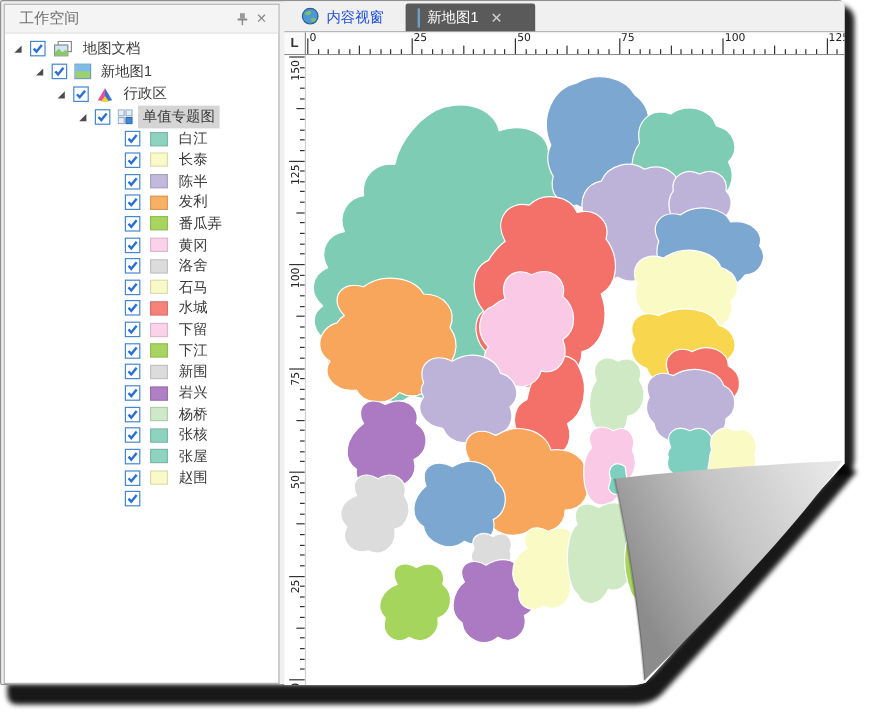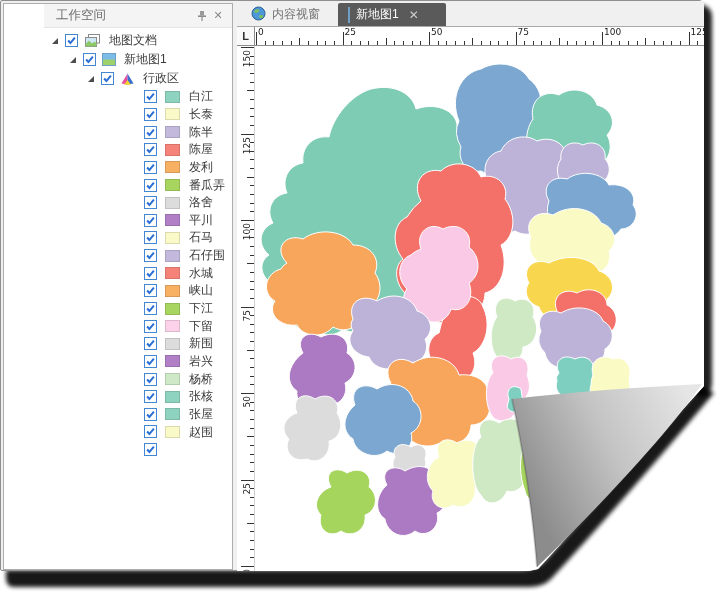--- a/index.html
+++ b/index.html
@@ -7,21 +7,21 @@
        font-family:"Liberation Sans","DejaVu Sans",sans-serif;}
   .stage{position:absolute;left:0;top:0;width:725px;height:597px;}
   svg.fx{position:absolute;left:0;top:0;pointer-events:none;}
   
   .window{position:absolute;left:0;top:0;width:704px;height:571px;background:#f0f0f0;
           border:1px solid #8f8f8f;box-sizing:border-box;z-index:1;
           border-radius:2px 5px 0 2px;
           clip-path:polygon(0 0,704px 0,704px 386px,538px 569px,529px 571px,0 571px);}
   
   .wpanel{position:absolute;left:2px;top:2px;width:230px;height:567px;background:#fff;
-          border:1px solid #adadad;box-sizing:border-box;overflow:hidden;padding-left:40px;}
+          border:1px solid #adadad;box-sizing:border-box;overflow:hidden;}
   .whead{height:23px;background:#f4f4f4;border-bottom:1px solid #e3e3e3;display:flex;
          align-items:center;padding:0 6px 0 12px;color:#6e6e6e;font-size:12.5px;}
   .whead .sp{flex:1;}
   .hbtn{width:16px;height:16px;display:flex;align-items:center;justify-content:center;
         color:#8a8a8a;font-size:11px;cursor:pointer;}
   .tree{position:relative;padding-top:3px;}
   .trow{height:19px;display:flex;align-items:center;font-size:12px;color:#3a3a3a;text-align:center;}
   .lrow{height:17.65px;display:flex;align-items:center;font-size:12px;color:#3a3a3a;}
   .arrow{width:0;height:0;border-bottom:6px solid #4c4c4c;border-left:6px solid transparent;
          margin-right:7px;flex:0 0 auto;}
@@ -32,21 +32,21 @@
   .sw{width:15px;height:12px;margin:0 5px 0 8px;flex:0 0 auto;border:1px solid rgba(0,0,0,0.12);
       box-sizing:border-box;}
   .nlabel{white-space:nowrap;padding:1px 4px;}
   .sel{background:#d5d5d5;}
   .mapicon{width:14px;height:13px;border:1px solid #6d9fc7;box-sizing:border-box;
            background:linear-gradient(180deg,#7cbce8 0 48%,#9ed06c 52% 100%);}
   
   .tabbar{position:absolute;left:236px;top:0;width:468px;height:26px;background:#f0f0f0;
           border-bottom:1px solid #a8a8a8;box-sizing:border-box;}
   .tab{position:absolute;top:2px;bottom:0;display:flex;align-items:center;gap:6px;
-       padding:0 10px;font-size:12px;color:#737373;cursor:pointer;}
+       padding:0 10px;font-size:12px;color:#1d4ed8;cursor:pointer;}
   .tab.active{background:#5a5a5a;color:#fff;border-radius:2px 2px 0 0;}
   .tabx{color:#cfcfcf;font-size:12px;margin-left:4px;}
   .corner{position:absolute;left:236px;top:26px;width:18px;height:19px;background:#fafafa;
           border-right:1px solid #8c8c8c;border-bottom:1px solid #8c8c8c;box-sizing:border-box;
           display:flex;align-items:center;justify-content:center;
           font-weight:bold;font-size:11px;color:#333;}
   .hruler{position:absolute;left:254px;top:26px;width:449px;height:19px;background:#fff;
           border-bottom:1px solid #8c8c8c;box-sizing:border-box;overflow:hidden;}
   .vruler{position:absolute;left:236px;top:45px;width:18px;height:526px;background:#fff;
           border-right:1px solid #d0d0d0;box-sizing:border-box;overflow:hidden;}
@@ -128,20 +128,37 @@
             </span>
           <span class="nicon">
             <svg width="15" height="14" viewBox="0 0 15 14">
               <polygon points="7.5,1.5 1.5,11.5 7.5,12.5" fill="#ea4f9e"></polygon>
               <polygon points="7.5,1.5 13.5,11.5 7.5,12.5" fill="#3a6fd0"></polygon>
               <polygon points="4,12.8 11,12.8 7.5,8" fill="#f2d02e"></polygon>
             </svg>
             </span>
           <span class="nlabel">行政区</span>
         </div>
+        <div class="trow" style="padding-left:62px">
+          <span class="arrow"></span>
+          <span class="cb">
+              <svg width="11" height="11" viewBox="0 0 13 13">
+                <polyline points="2.5,6.5 5.2,9.5 10.5,3" fill="none" stroke="#2a6fd6" stroke-width="2.4"></polyline>
+              </svg>
+            </span>
+          <span class="nicon">
+            <svg width="13" height="13" viewBox="0 0 13 13">
+              <rect x="0.5" y="0.5" width="5" height="5" fill="#e8eef5" stroke="#9ab0c8"></rect>
+              <rect x="7" y="0.5" width="5" height="5" fill="#e8eef5" stroke="#9ab0c8"></rect>
+              <rect x="0.5" y="7" width="5" height="5" fill="#e8eef5" stroke="#9ab0c8"></rect>
+              <rect x="7" y="7" width="5" height="5" fill="#3f87d8" stroke="#2f6fb8"></rect>
+            </svg>
+            </span>
+          <span class="nlabel sel">单值专题图</span>
+        </div>
 
         <div id="legend" style="padding-left:100px">
             <div class="lrow">
               <span class="cb">
                 <svg width="11" height="11" viewBox="0 0 13 13">
                   <polyline points="2.5,6.5 5.2,9.5 10.5,3" fill="none" stroke="#2a6fd6" stroke-width="2.4"></polyline>
                 </svg>
               </span>
               <span class="sw" style="background: rgb(142, 211, 191);"></span>
               <span class="nlabel">白江</span>
@@ -163,112 +180,85 @@
               </span>
               <span class="sw" style="background: rgb(195, 185, 220);"></span>
               <span class="nlabel">陈半</span>
             </div>
             <div class="lrow">
               <span class="cb">
                 <svg width="11" height="11" viewBox="0 0 13 13">
                   <polyline points="2.5,6.5 5.2,9.5 10.5,3" fill="none" stroke="#2a6fd6" stroke-width="2.4"></polyline>
                 </svg>
               </span>
-              <span class="sw" style="background: rgb(245, 131, 122);"></span>
-              <span class="nlabel">陈屋</span>
-            </div>
-            <div class="lrow">
-              <span class="cb">
-                <svg width="11" height="11" viewBox="0 0 13 13">
-                  <polyline points="2.5,6.5 5.2,9.5 10.5,3" fill="none" stroke="#2a6fd6" stroke-width="2.4"></polyline>
-                </svg>
-              </span>
               <span class="sw" style="background: rgb(248, 176, 99);"></span>
               <span class="nlabel">发利</span>
             </div>
             <div class="lrow">
               <span class="cb">
                 <svg width="11" height="11" viewBox="0 0 13 13">
                   <polyline points="2.5,6.5 5.2,9.5 10.5,3" fill="none" stroke="#2a6fd6" stroke-width="2.4"></polyline>
                 </svg>
               </span>
               <span class="sw" style="background: rgb(168, 213, 95);"></span>
               <span class="nlabel">番瓜弄</span>
             </div>
             <div class="lrow">
               <span class="cb">
                 <svg width="11" height="11" viewBox="0 0 13 13">
                   <polyline points="2.5,6.5 5.2,9.5 10.5,3" fill="none" stroke="#2a6fd6" stroke-width="2.4"></polyline>
                 </svg>
               </span>
+              <span class="sw" style="background: rgb(251, 210, 234);"></span>
+              <span class="nlabel">黄冈</span>
+            </div>
+            <div class="lrow">
+              <span class="cb">
+                <svg width="11" height="11" viewBox="0 0 13 13">
+                  <polyline points="2.5,6.5 5.2,9.5 10.5,3" fill="none" stroke="#2a6fd6" stroke-width="2.4"></polyline>
+                </svg>
+              </span>
               <span class="sw" style="background: rgb(220, 220, 220);"></span>
               <span class="nlabel">洛舍</span>
             </div>
             <div class="lrow">
               <span class="cb">
                 <svg width="11" height="11" viewBox="0 0 13 13">
                   <polyline points="2.5,6.5 5.2,9.5 10.5,3" fill="none" stroke="#2a6fd6" stroke-width="2.4"></polyline>
                 </svg>
               </span>
-              <span class="sw" style="background: rgb(176, 127, 197);"></span>
-              <span class="nlabel">平川</span>
-            </div>
-            <div class="lrow">
-              <span class="cb">
-                <svg width="11" height="11" viewBox="0 0 13 13">
-                  <polyline points="2.5,6.5 5.2,9.5 10.5,3" fill="none" stroke="#2a6fd6" stroke-width="2.4"></polyline>
-                </svg>
-              </span>
               <span class="sw" style="background: rgb(250, 250, 200);"></span>
               <span class="nlabel">石马</span>
             </div>
             <div class="lrow">
               <span class="cb">
                 <svg width="11" height="11" viewBox="0 0 13 13">
                   <polyline points="2.5,6.5 5.2,9.5 10.5,3" fill="none" stroke="#2a6fd6" stroke-width="2.4"></polyline>
                 </svg>
               </span>
-              <span class="sw" style="background: rgb(195, 185, 220);"></span>
-              <span class="nlabel">石仔围</span>
-            </div>
-            <div class="lrow">
-              <span class="cb">
-                <svg width="11" height="11" viewBox="0 0 13 13">
-                  <polyline points="2.5,6.5 5.2,9.5 10.5,3" fill="none" stroke="#2a6fd6" stroke-width="2.4"></polyline>
-                </svg>
-              </span>
               <span class="sw" style="background: rgb(245, 131, 122);"></span>
               <span class="nlabel">水城</span>
             </div>
             <div class="lrow">
               <span class="cb">
                 <svg width="11" height="11" viewBox="0 0 13 13">
                   <polyline points="2.5,6.5 5.2,9.5 10.5,3" fill="none" stroke="#2a6fd6" stroke-width="2.4"></polyline>
                 </svg>
               </span>
-              <span class="sw" style="background: rgb(248, 176, 99);"></span>
-              <span class="nlabel">峡山</span>
+              <span class="sw" style="background: rgb(251, 210, 234);"></span>
+              <span class="nlabel">下留</span>
             </div>
             <div class="lrow">
               <span class="cb">
                 <svg width="11" height="11" viewBox="0 0 13 13">
                   <polyline points="2.5,6.5 5.2,9.5 10.5,3" fill="none" stroke="#2a6fd6" stroke-width="2.4"></polyline>
                 </svg>
               </span>
               <span class="sw" style="background: rgb(168, 213, 95);"></span>
               <span class="nlabel">下江</span>
-            </div>
-            <div class="lrow">
-              <span class="cb">
-                <svg width="11" height="11" viewBox="0 0 13 13">
-                  <polyline points="2.5,6.5 5.2,9.5 10.5,3" fill="none" stroke="#2a6fd6" stroke-width="2.4"></polyline>
-                </svg>
-              </span>
-              <span class="sw" style="background: rgb(251, 210, 234);"></span>
-              <span class="nlabel">下留</span>
             </div>
             <div class="lrow">
               <span class="cb">
                 <svg width="11" height="11" viewBox="0 0 13 13">
                   <polyline points="2.5,6.5 5.2,9.5 10.5,3" fill="none" stroke="#2a6fd6" stroke-width="2.4"></polyline>
                 </svg>
               </span>
               <span class="sw" style="background: rgb(220, 220, 220);"></span>
               <span class="nlabel">新围</span>
             </div>

